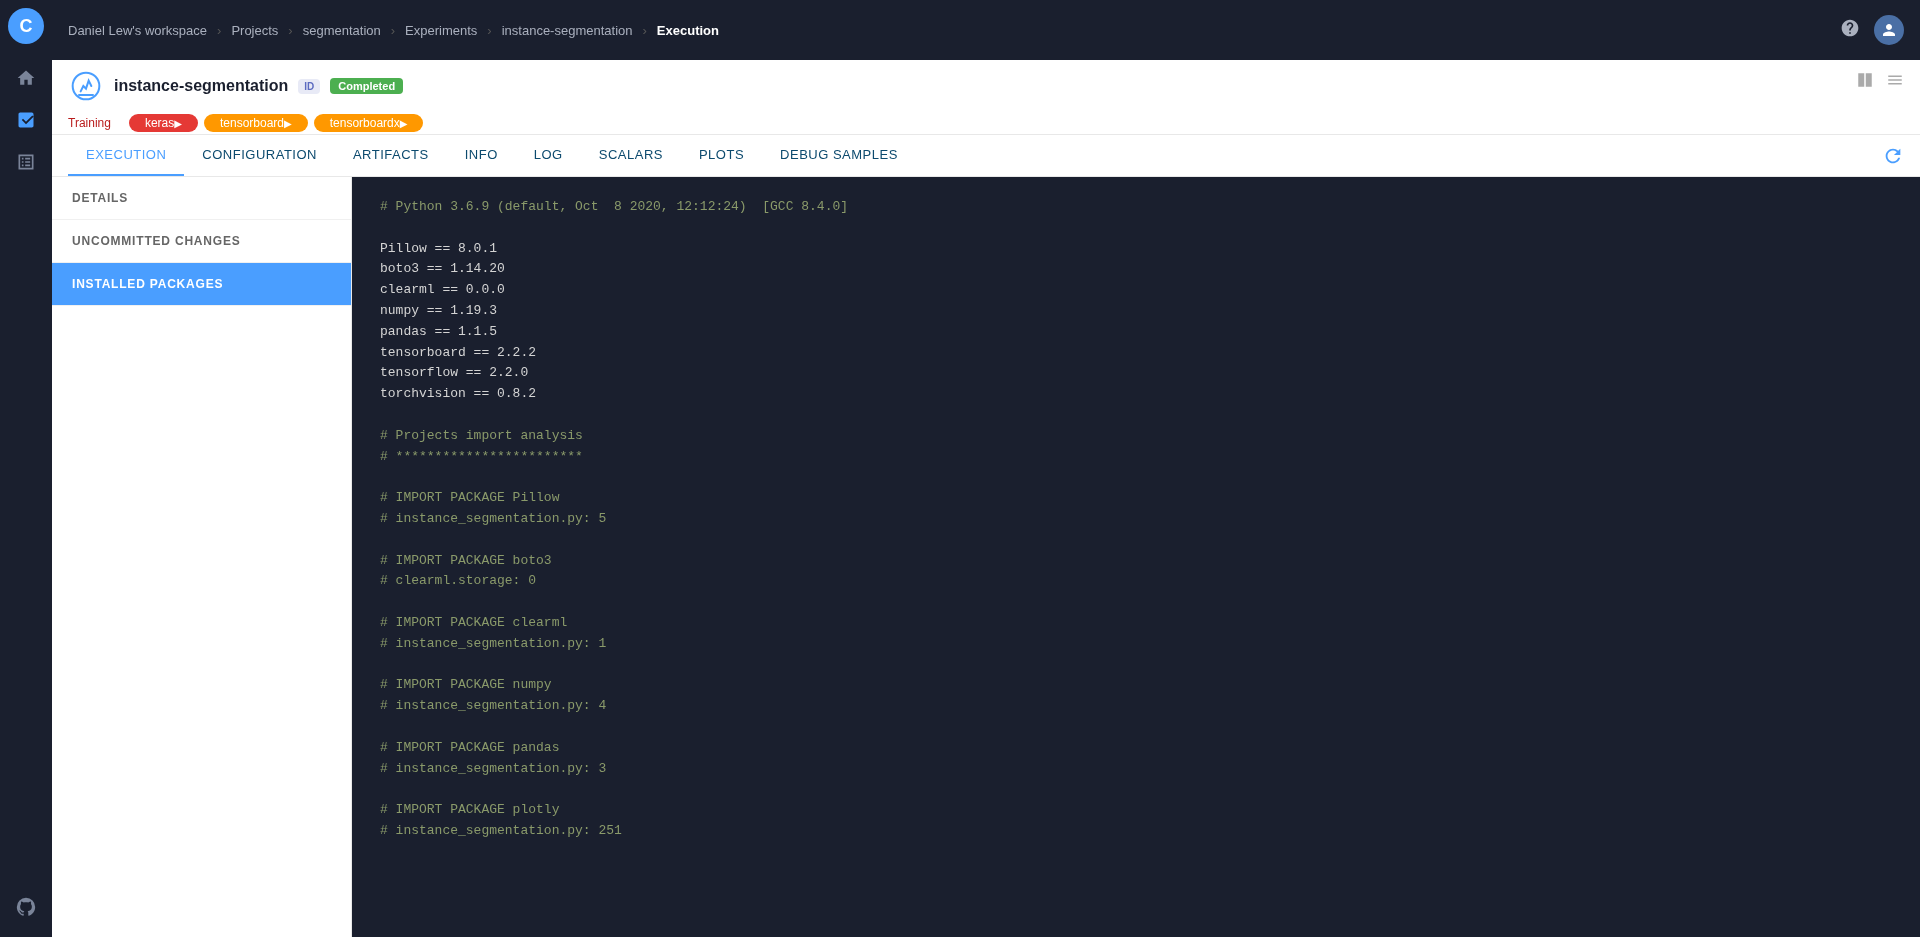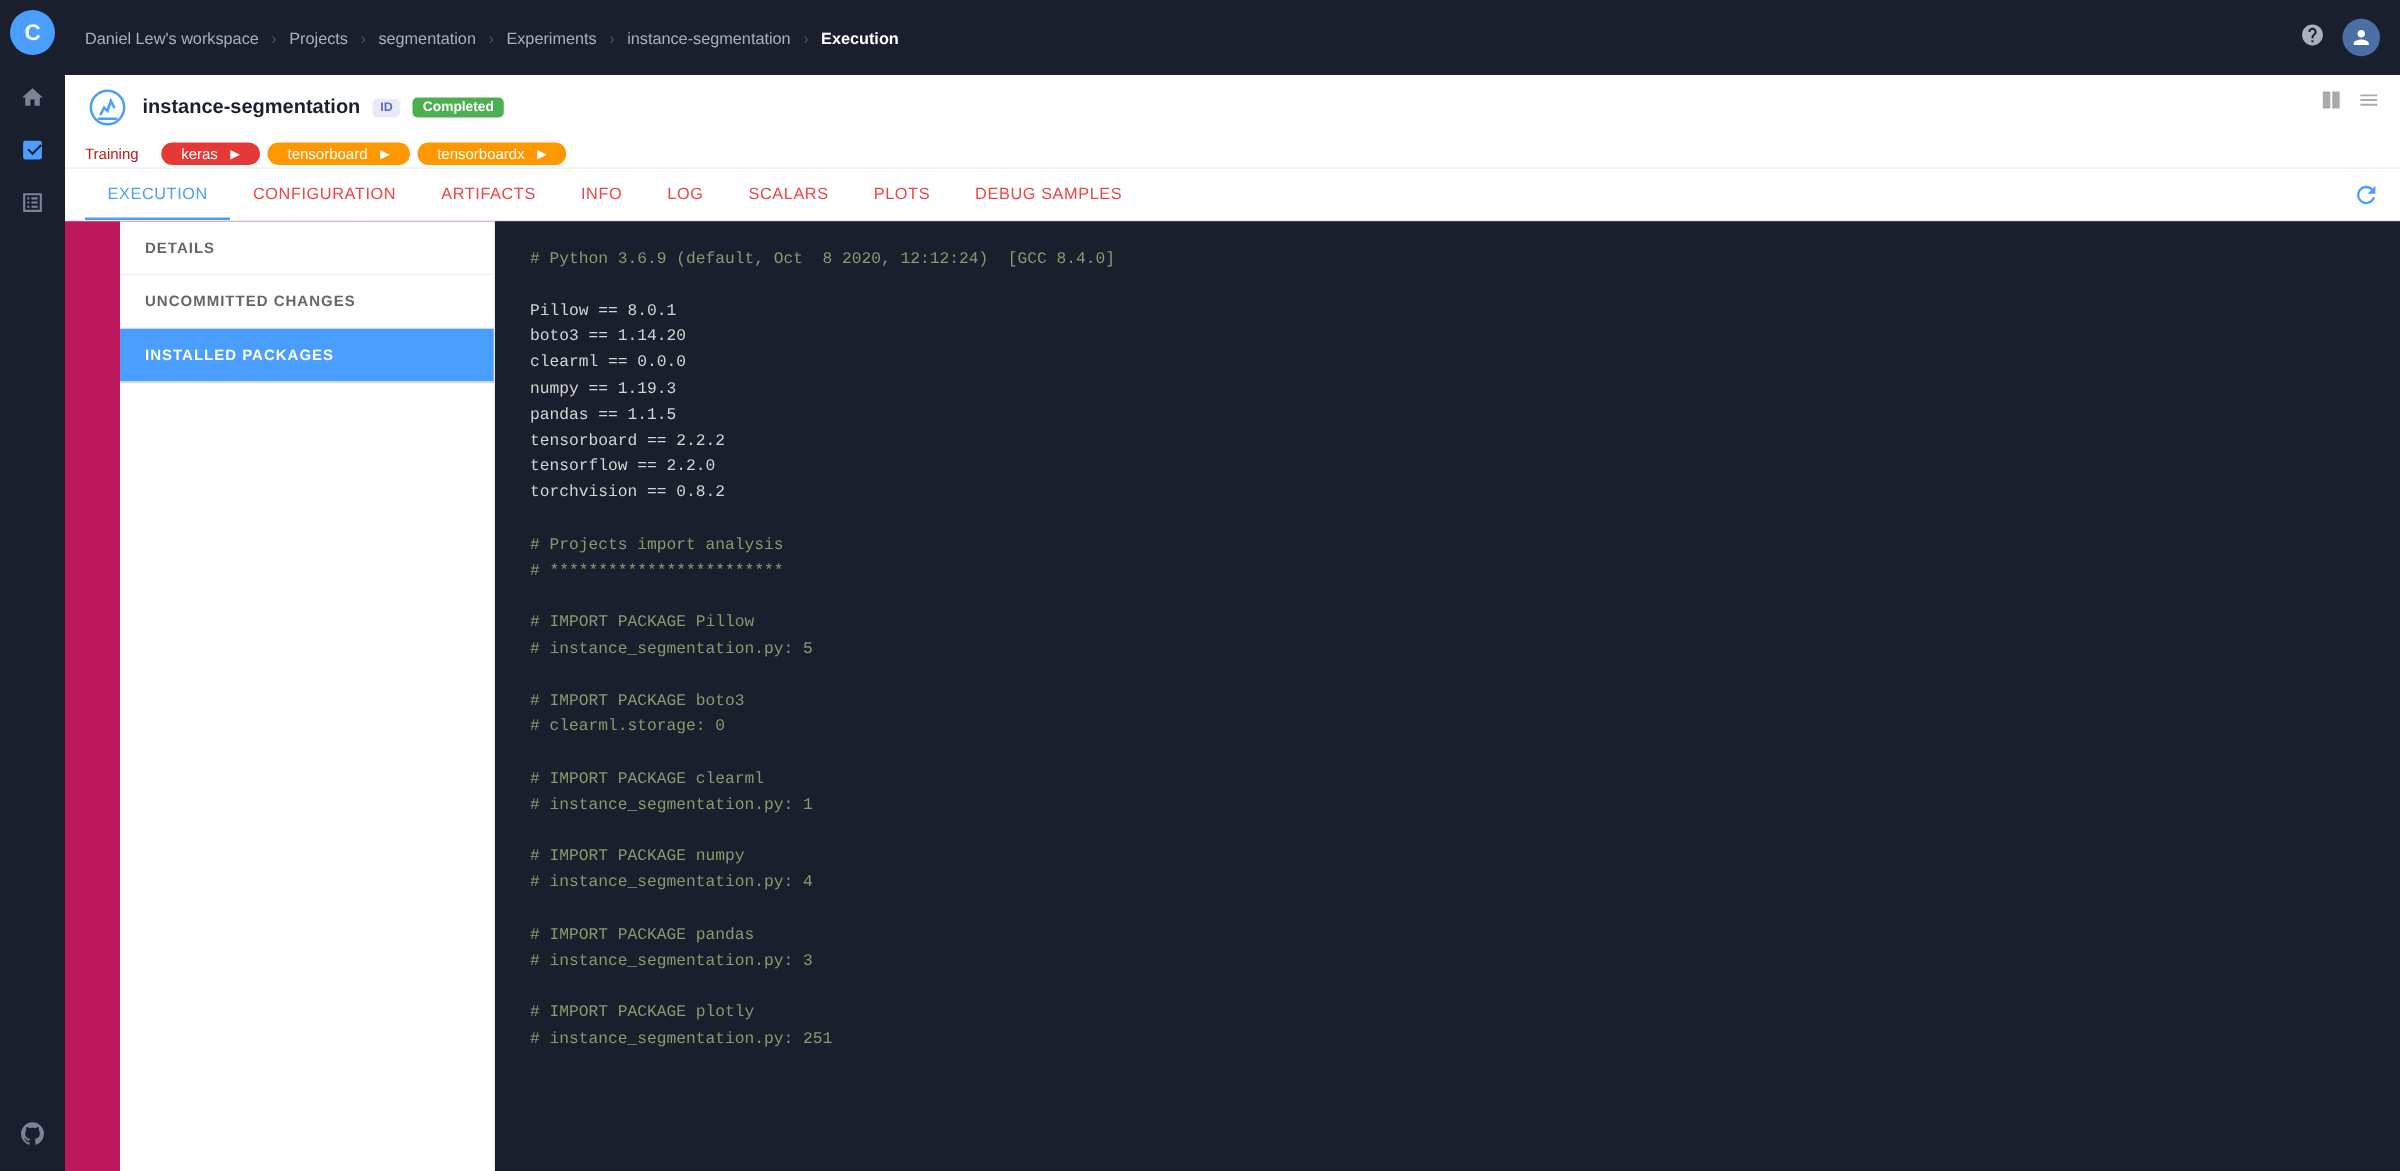--- a/index.html
+++ b/index.html
@@ -125,21 +125,21 @@
       display: flex; align-items: center; gap: 6px; margin-top: 4px;
       padding-bottom: 2px;
     }
     .tag-label { font-size: 12px; color: #b91c1c; margin-right: 12px; }
     .tag {
       display: flex; align-items: center;
       border-radius: 12px;
       padding: 2px 16px;
       font-size: 12px;
       font-weight: 500;
-      gap: 10px;
+      gap: 0;
     }
     .tag-keras { background: #e53935; color: #fff; }
     .tag-tensorboard { background: #ff9800; color: #fff; }
     .tag-tensorboardx { background: #ff9800; color: #fff; }
     .tag-arrow { font-size: 10px; }
     .subheader-right {
       margin-left: auto;
       display: flex; align-items: center; gap: 12px; padding-bottom: 8px;
     }
     .subheader-icon-btn { color: #aaa; cursor: pointer; font-size: 18px; }
@@ -151,21 +151,21 @@
       display: flex;
       align-items: center;
       padding: 0 16px;
       flex-shrink: 0;
       gap: 0;
     }
     .tab-item {
       padding: 12px 18px;
       font-size: 13px;
       font-weight: 500;
-      color: #ef4444;
+      color: #0c4a6e;
       cursor: pointer;
       border-bottom: 2px solid transparent;
       text-transform: uppercase;
       letter-spacing: 0.5px;
       white-space: nowrap;
     }
     .tab-item.active { color: #4a9eff; border-bottom: 2px solid #4a9eff; }
     .tabbar-right {
       margin-left: auto;
       display: flex; align-items: center; gap: 10px;
@@ -173,22 +173,21 @@
     .refresh-btn {
       color: #4a9eff; cursor: pointer; font-size: 20px;
       display: flex; align-items: center;
     }
 
     
     .content-area {
       display: flex;
       flex: 1;
       overflow: hidden;
-      background: #be185d;
-      padding-left: 44px;
+      background: #5eead4;
     }
 
     
     .left-panel {
       width: 300px;
       background: #fff;
       border-right: 1px solid #e8e8e8;
       display: flex;
       flex-direction: column;
       flex-shrink: 0;

